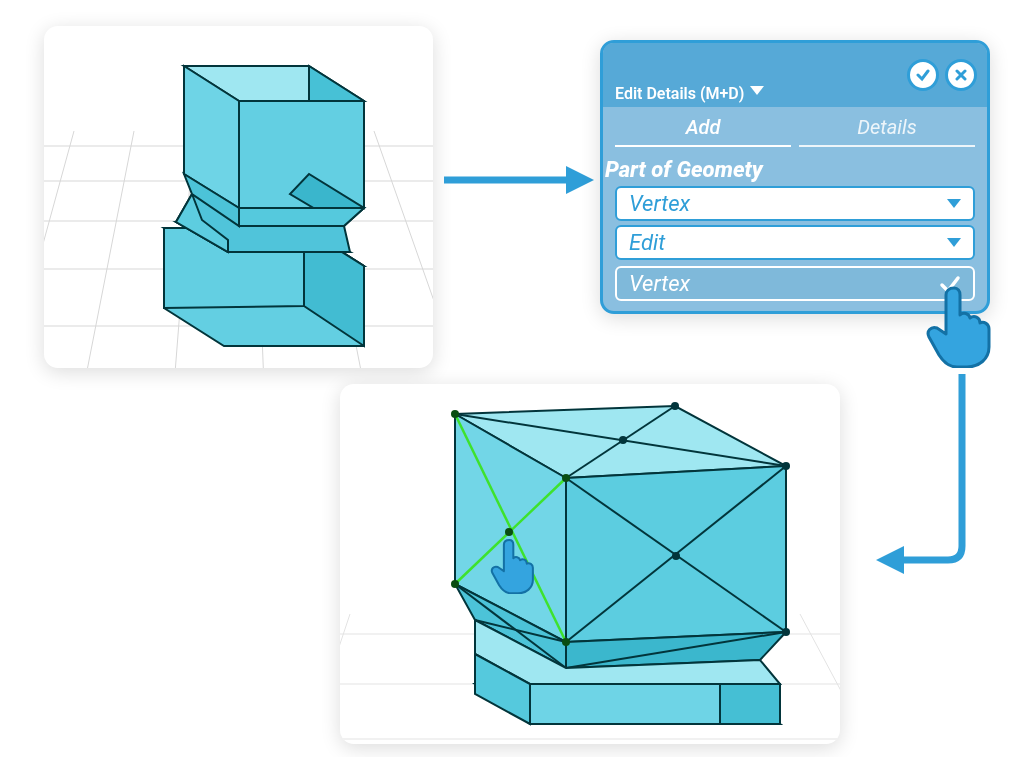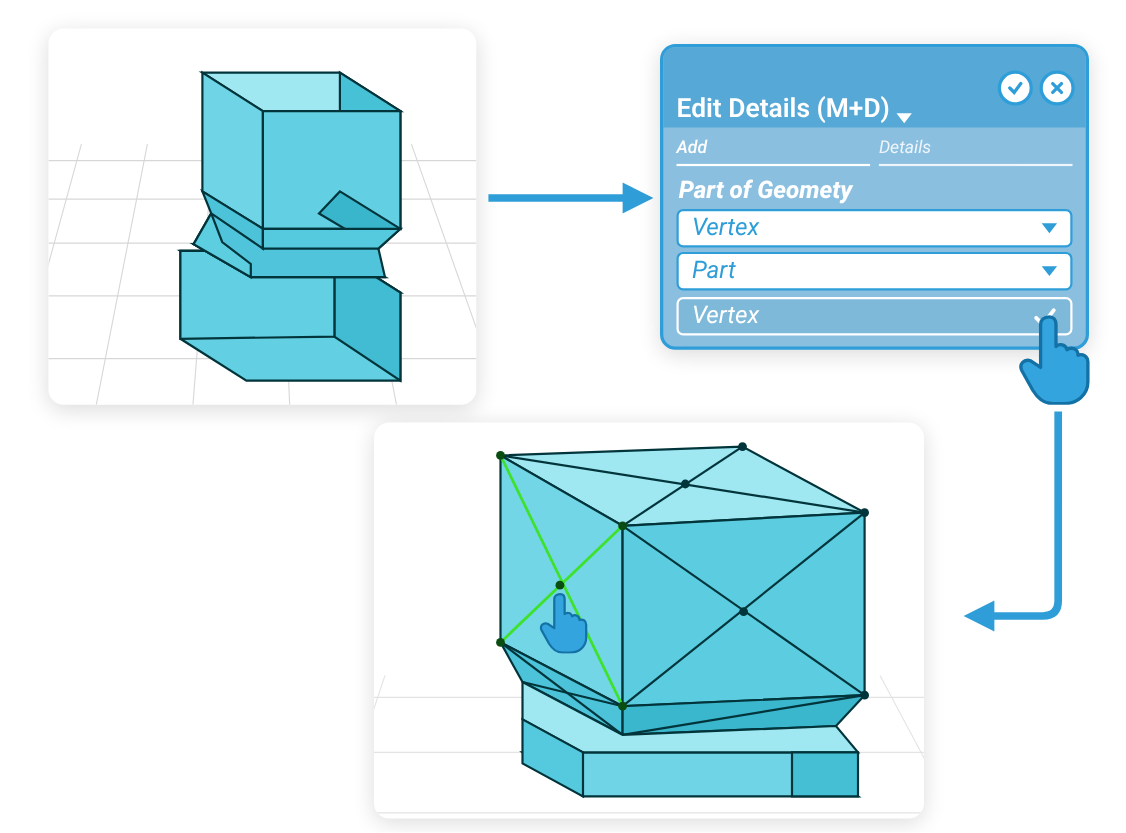--- a/index.html
+++ b/index.html
@@ -44,23 +44,23 @@
     display: flex;
     align-items: center;
     justify-content: space-between;
     padding: 4px 10px 4px 12px;
     background: #56a9d7;
     border-top-left-radius: 10px;
     border-top-right-radius: 10px;
   }
   .dlg-title {
     font-weight: 600;
-    font-size: 24px;
+    font-size: 16px;
     display: flex;
-    align-items: flex-end;
+    align-items: flex-start;
     gap: 6px;
     margin-top: 37px;
   }
   .dlg-title .caret {
     width:0;height:0;
     border-left:7px solid transparent;
     border-right:7px solid transparent;
     border-top:9px solid #fff;
     margin-top:2px;
   }
@@ -72,35 +72,35 @@
     color:#2f9ed8;font-weight:900;
   }
 
   .dlg-tabs {
     display:flex;
     padding: 0 12px;
     gap: 8px;
   }
   .dlg-tab {
     flex:1;
-    text-align:left;
+    text-align:center;
     padding:8px 0 6px;
-    font-size:16px;
+    font-size:20px;
     font-style: italic;
     color:#fff;
     opacity:.85;
     border-bottom: 2px solid #fff;
   }
   .dlg-tab.active { opacity:1; font-weight:500; }
 
   .dlg-section-title {
     font-weight:800;
     font-size:22px;
     font-style: italic;
-    padding: 10px 14px 4px;
+    padding: 10px 2px 4px;
   }
 
   .dlg-field {
     margin: 0 12px 6px;
     background:#fff;
     color:#2f9ed8;
     border-radius:6px;
     border:2px solid #2f9ed8;
     padding:3px 12px;
     font-size:22px;
@@ -224,21 +224,21 @@
     </div>
 
     <div class="dlg-section-title">Part of Geomety</div>
 
     <div class="dlg-field">
       <span>Vertex</span>
       <span class="tri"></span>
     </div>
 
     <div class="dlg-field" style="margin-top:-2px;">
-      <span>Part</span>
+      <span>Edit</span>
       <span class="tri"></span>
     </div>
 
     <div class="dlg-option">
       <span>Vertex</span>
       <svg width="22" height="22" viewBox="0 0 22 22">
         <path d="M3 12 L9 18 L19 5" stroke="#fff" stroke-width="3.5" fill="none" stroke-linecap="round"></path>
       </svg>
     </div>
   </div>

